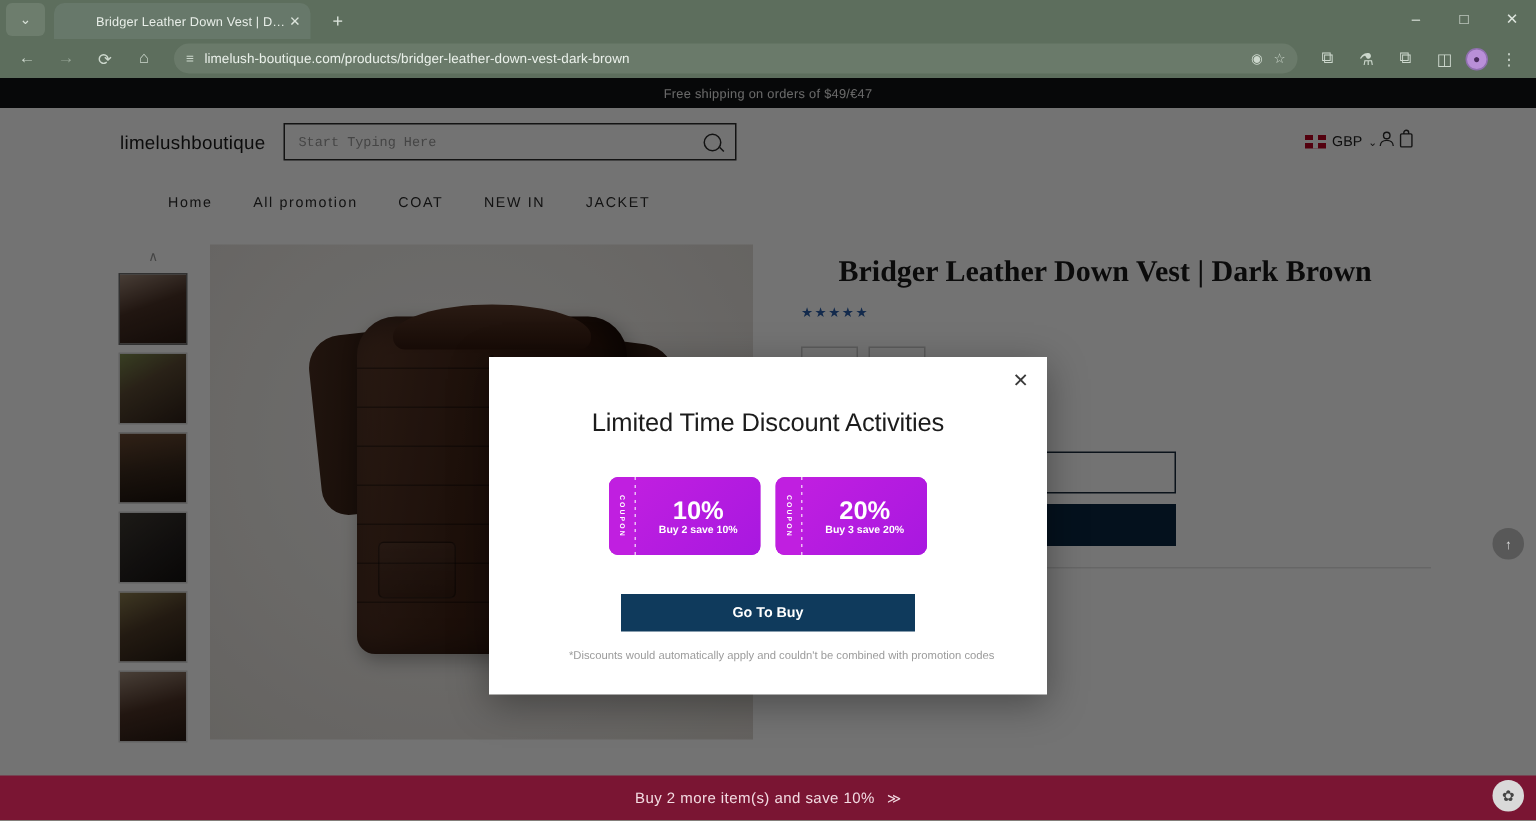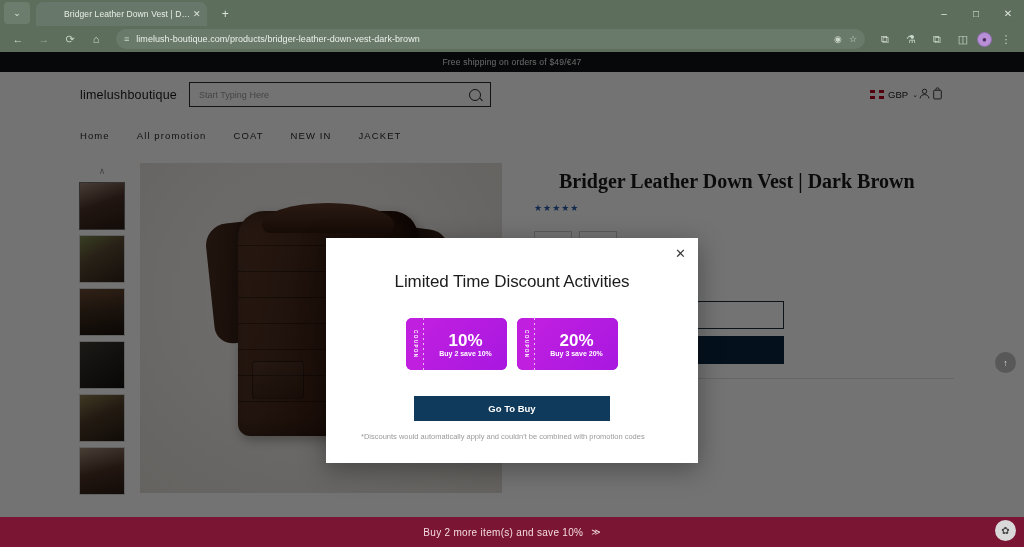--- a/index.html
+++ b/index.html
@@ -165,21 +165,21 @@
     width: 302px; height: 25px;
     border: 1px solid #2b2b2b;
     display: flex; align-items: center;
     padding: 0 9px;
     background: #fff;
     cursor: text;
   }
   #search-box input {
     flex: 1; border: none; outline: none;
     font-size: 9px; color: #333;
-    font-family: Liberation Sans, sans-serif;
+    font-family: Liberation Mono, monospace;
     background: transparent;
   }
   #search-box input::placeholder { color: #9a9a9a; }
   .search-glass {
     width: 12px; height: 12px;
     border: 1.4px solid #2b2b2b; border-radius: 50%;
     position: relative;
     cursor: pointer;
   }
   .search-glass::after {
@@ -209,21 +209,21 @@
       linear-gradient(to bottom, transparent 38%, #fff 38%, #fff 62%, transparent 62%),
       linear-gradient(to right, transparent 38%, #fff 38%, #fff 62%, transparent 62%);
   }
   .caret { font-size: 7px; color: #333; }
   .hdr-icon { cursor: pointer; color: #2a2a2a; }
 
   #nav-bar {
     height: 36px;
     background: #fff;
     display: flex; align-items: center;
-    padding: 0 80px;
+    padding: 0 112px;
     gap: 27px;
     border-bottom: 0;
   }
   .nav-item {
     font-size: 9.5px;
     letter-spacing: 1.1px;
     color: #2a2a2a;
     cursor: pointer;
     white-space: nowrap;
   }
@@ -497,21 +497,21 @@
     color: #ffffff;
     font-size: 9.5px; font-weight: bold;
     display: flex; align-items: center; justify-content: center;
     cursor: pointer;
     border: none;
     font-family: "Liberation Sans", sans-serif;
   }
   #modal-note {
     margin-top: 10px;
     width: 302px;
-    text-align: left;
+    text-align: right;
     font-size: 7.5px;
     color: #9b9b9b;
     line-height: 1.55;
   }
 </style>
 </head>
 <body>
 
 <div id="browser-chrome">
 

